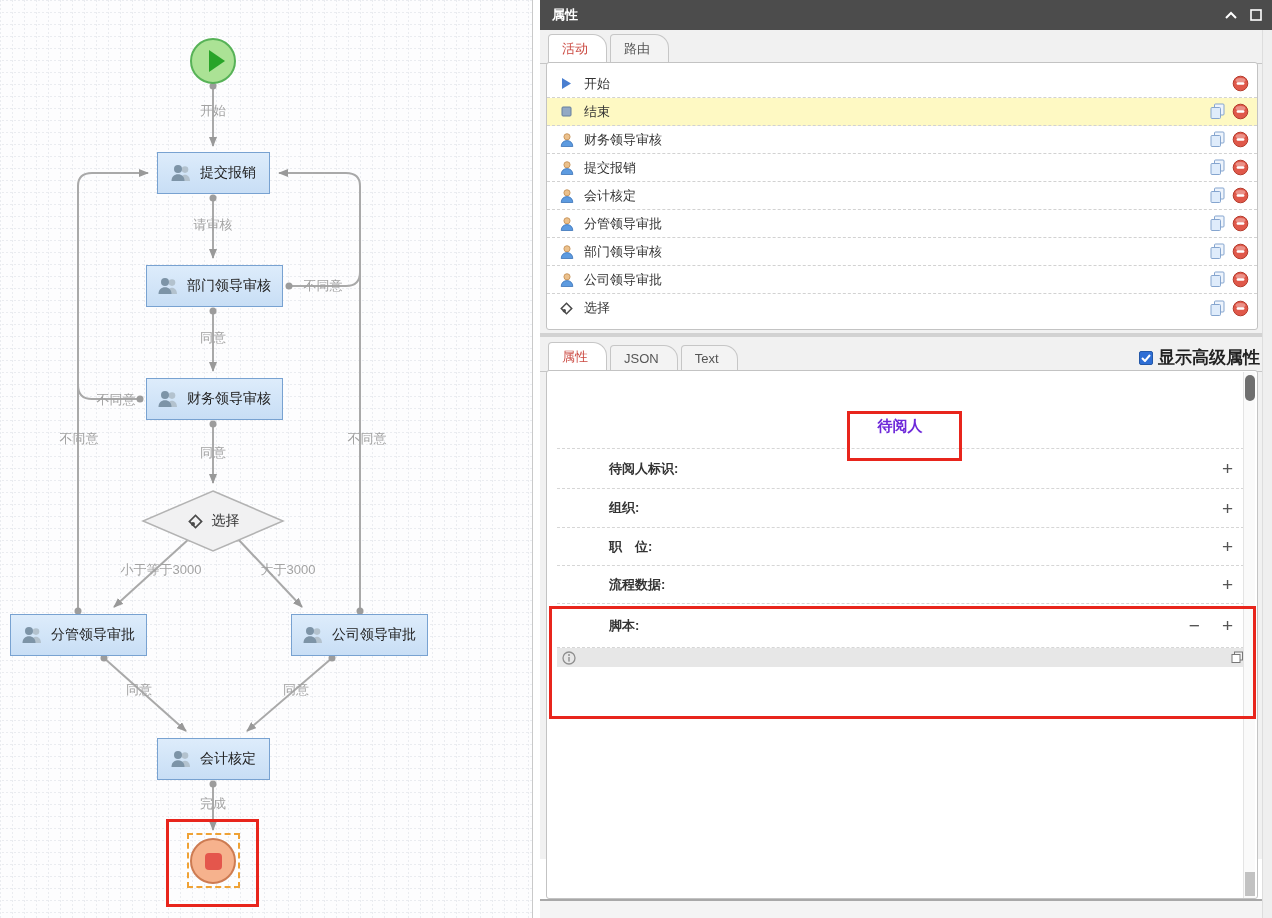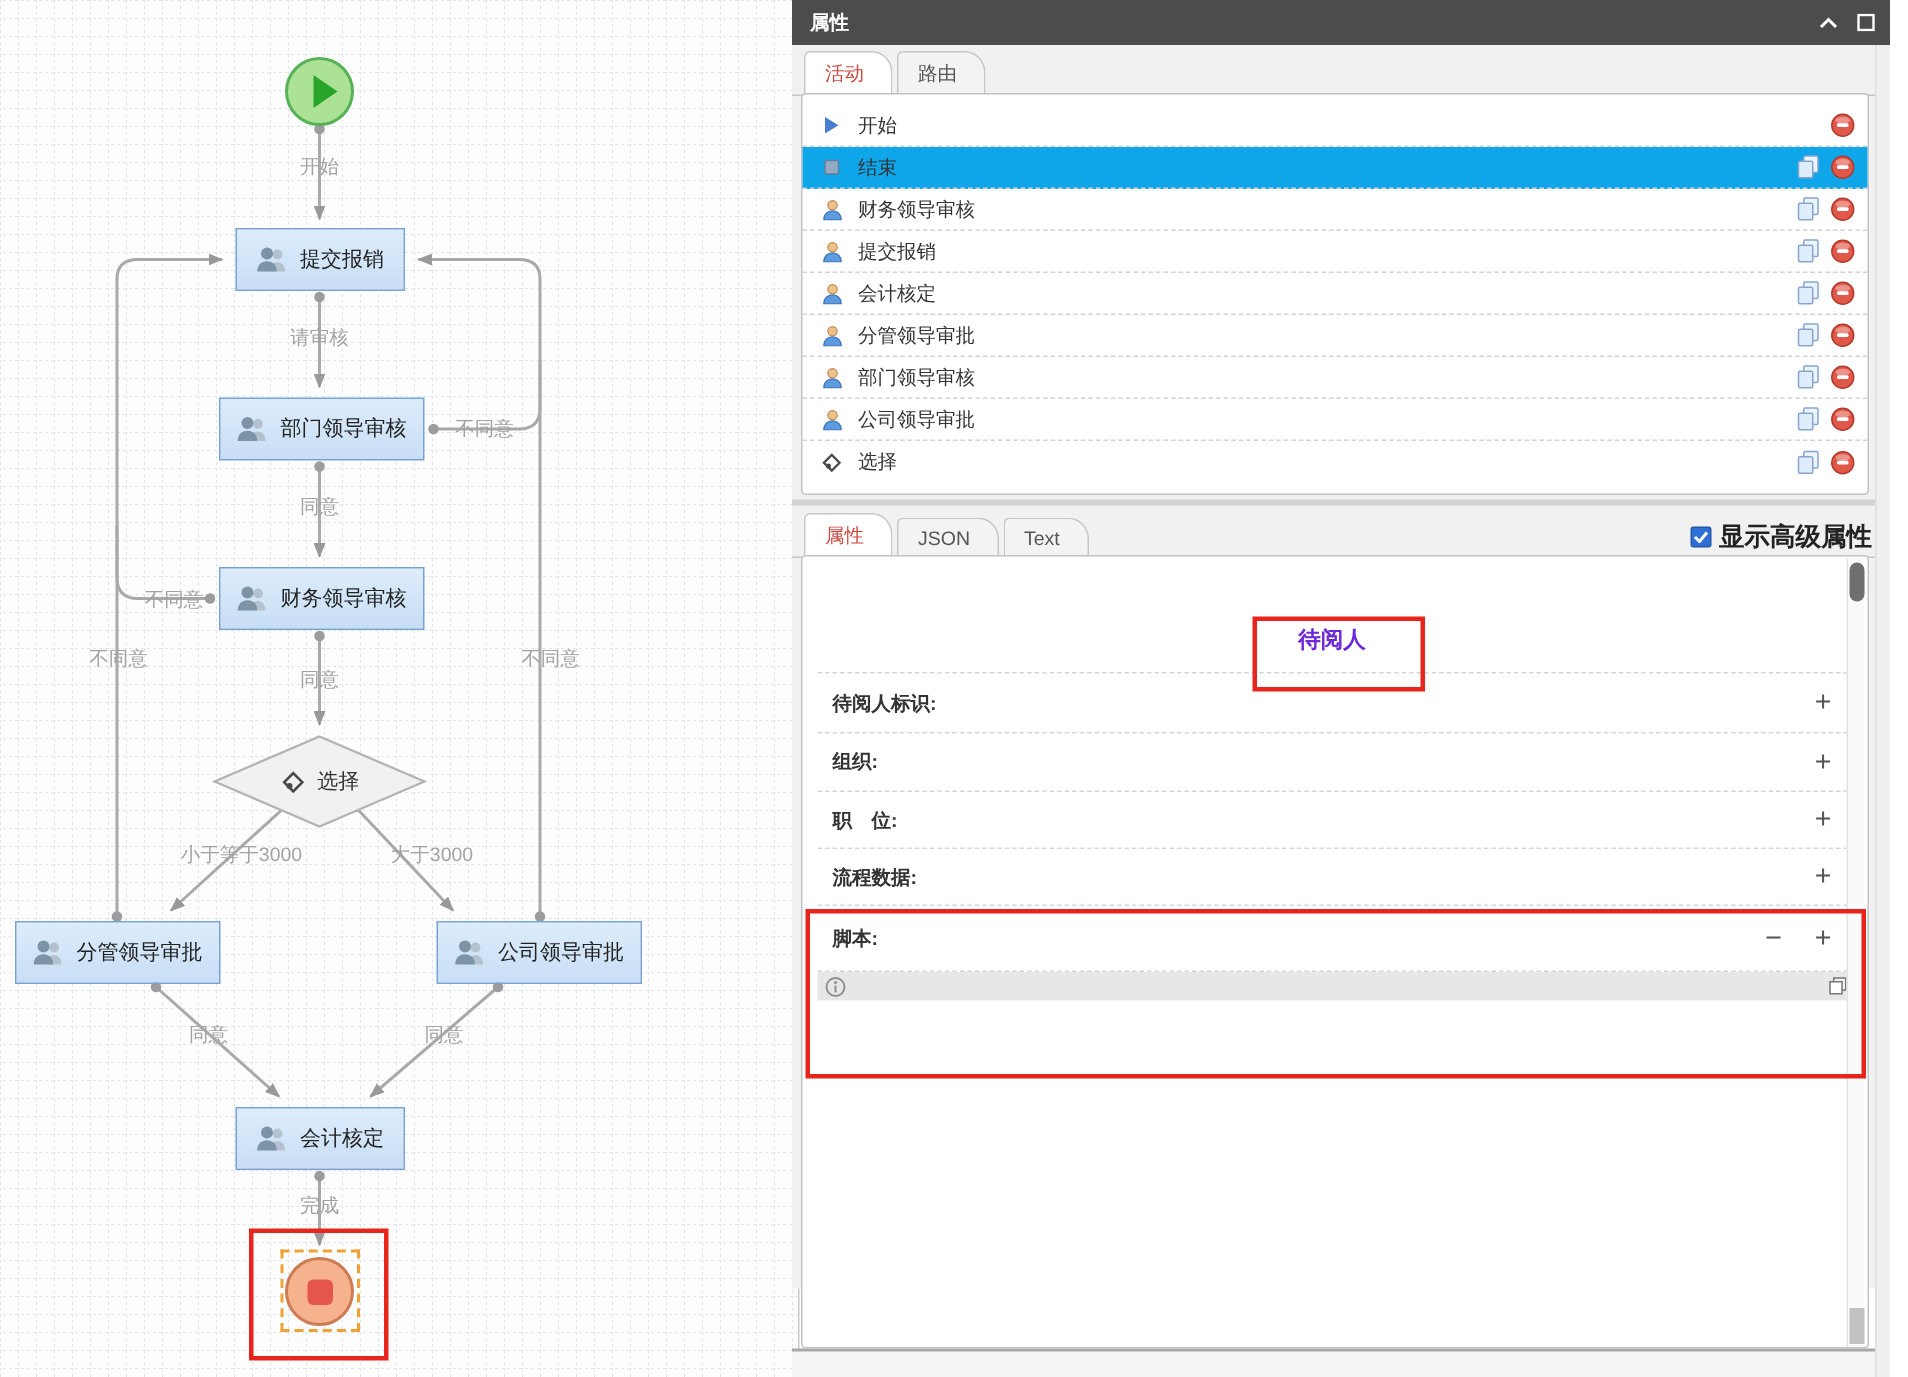--- a/index.html
+++ b/index.html
@@ -22,49 +22,49 @@
   .fcircle.end { background:#f6b28d; border:2px solid #cd7b52; }
   .end-square { width:17px; height:17px; border-radius:4px; background:#e4564c; }
 
   .fdiamond { position:absolute; }
   .fdiamond-content { position:absolute; left:0; top:0; width:100%; height:100%; display:flex; align-items:center; justify-content:center; gap:8px; font-size:14px; color:#333; }
 
   .sel-dashed { position:absolute; border:2px dashed #efa235; background:transparent; }
   .anno-red { position:absolute; border:3px solid #e8251c; background:transparent; pointer-events:none; z-index:50; }
 
   
-  .panel { position:absolute; left:528px; top:0; width:732px; height:859px; background:#f1f1f1; }
+  .panel { position:absolute; left:540px; top:0; width:732px; height:859px; background:#f1f1f1; }
   .p-header { position:absolute; left:0; top:0; width:732px; height:30px; background:#4c4c4c; display:flex; align-items:center; padding:0 10px 0 12px; }
   .p-title { color:#fff; font-size:13px; font-weight:bold; }
   .p-hicons { margin-left:auto; display:flex; gap:12px; align-items:center; }
 
   .tabbar { position:absolute; left:0; width:732px; border-bottom:1px solid #c6c6c6; padding-left:8px; display:flex; align-items:flex-end; }
   .tab { position:relative; margin-right:3px; padding:5px 18px 5px 13px; font-size:13px; color:#555; background:#f3f3f3;
          border:1px solid #c6c6c6; border-bottom:none; border-radius:4px 14px 0 0; cursor:default; }
   .tab.active { background:#fff; color:#cb4a42; margin-bottom:-1px; padding-bottom:6px; }
 
   .adv-check { position:absolute; right:12px; top:346px; display:flex; align-items:center; gap:5px; font-size:17px; font-weight:bold; color:#222; }
   .checkbox { width:14px; height:14px; background:#2e6ed5; border:1px solid #2458a8; border-radius:2px; display:flex; align-items:center; justify-content:center; }
 
   .alist { position:absolute; left:6px; top:62px; width:712px; height:268px; background:#fff; border:1px solid #c3c3c3; border-radius:3px; padding-top:7px; }
   .lrow { height:28px; display:flex; align-items:center; padding:0 8px 0 10px; border-bottom:1px dashed #d2d2d2; }
-  .lrow.selected { background:#0ea5e9; }
+  .lrow.selected { background:#fef9c3; }
   .licon { width:19px; display:flex; justify-content:center; margin-right:8px; }
   .llabel { flex:1; font-size:13px; color:#333; }
   .ractions { display:flex; gap:6px; align-items:center; }
 
   .splitter { position:absolute; left:0; top:333px; width:732px; height:4px; background:#d2d2d2; }
 
   .content-box { position:absolute; left:6px; top:370px; width:712px; height:529px; background:#fff; border:1px solid #c3c3c3; border-radius:3px; }
   .inner-tabbar { position:absolute; left:0; top:8px; width:700px; border-bottom:1px solid #c9c9c9; padding-left:10px; display:flex; align-items:flex-end; }
   .inner-tabbar .tab { padding:4px 16px 4px 12px; }
 
   .frows { position:absolute; left:10px; top:34px; width:692px; }
   .frow { display:flex; align-items:center; border-bottom:1px dashed #d6d6d6; padding:0 16px 0 10px; }
-  .flabel { font-weight:bold; font-size:13px; color:#333; }
+  .flabel { font-weight:bold; font-size:13px; color:#333;margin-left:42px; }
   .plusbtn, .minusbtn { font-size:19px; color:#555; line-height:1; cursor:default; }
   .sect-title { width:100%; text-align:center; font-size:15px; font-weight:bold; color:#6d28d9; }
 
   .codebar { height:19px; background:#e7e7e7; display:flex; align-items:center; padding:0 5px; position:relative; }
   .codearea { position:relative; height:51px; background:#fff; white-space:pre; }
   .codeline { font-family:"DejaVu Sans Mono","Liberation Mono",monospace; font-size:15px; padding-top:9px; }
   .lineno { display:inline-block; width:32px; text-align:right; color:#9a9a9a; font-size:14px; margin-right:18px; }
   .kw { color:#1d1dd6; }
   .hl { background:#cfe9fd; }
   .hl2 { background:#e3f1fd; }

